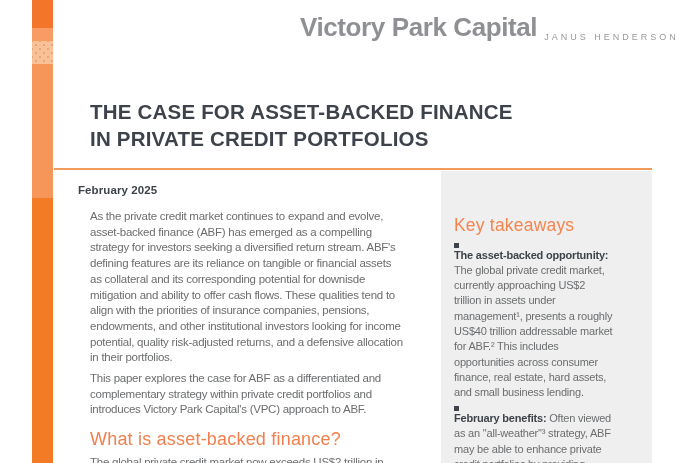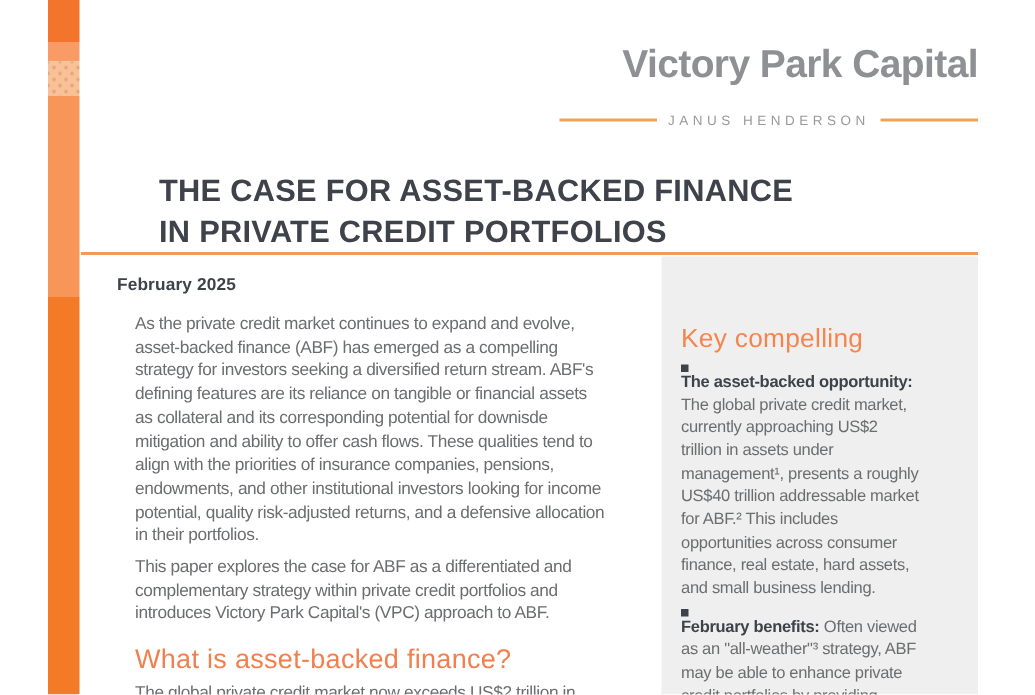--- a/index.html
+++ b/index.html
@@ -19,30 +19,30 @@
   .seg3{
     height:23px;background-color:#F8C198;
     background-image:radial-gradient(#EBA376 1px, rgba(0,0,0,0) 1.2px),
                      radial-gradient(#EBA376 1px, rgba(0,0,0,0) 1.2px);
     background-size:8px 8px;background-position:0 0,4px 4px;
   }
   .seg4{height:134px;background:#F69659;}
   .seg5{height:265px;background:#F37B26;}
 
   
-  .logo{position:absolute;top:27px;left:300px;width:352px;
-        display:flex;flex-direction:column;align-items:flex-end;}
+  .logo{position:absolute;top:12px;left:300px;width:352px;
+        display:flex;flex-direction:row;align-items:flex-end;}
   .brand{font-size:26px;font-weight:700;color:#8E9093;letter-spacing:-0.4px;
          line-height:30px;white-space:nowrap;}
   .janus-row{width:279px;display:flex;align-items:center;margin-top:18px;}
   .jline{flex:1;height:2px;background:#F0A254;}
   .jtext{font-size:9px;color:#97999C;letter-spacing:3px;padding:0 7px;white-space:nowrap;}
 
   
-  .doc-title{position:absolute;left:90px;top:98px;margin:16px;width:560px;
+  .doc-title{position:absolute;left:90px;top:98px;margin:0;width:560px;
              font-size:20.5px;font-weight:700;color:#3E434B;line-height:27px;
              letter-spacing:0.2px;}
   .doc-title span{display:block;white-space:nowrap;}
 
   .title-rule{position:absolute;left:54px;top:168px;width:598px;height:2px;background:#F09A5B;}
 
   .doc-date{position:absolute;left:78px;top:184px;font-size:11.5px;font-weight:700;
             color:#3E434B;letter-spacing:0.1px;}
 
   
@@ -109,21 +109,21 @@
 potential, quality risk-adjusted returns, and a defensive allocation
 in their portfolios.</p>
     <p>This paper explores the case for ABF as a differentiated and
 complementary strategy within private credit portfolios and
 introduces Victory Park Capital's (VPC) approach to ABF.</p>
     <h2 class="section-heading">What is asset-backed finance?</h2>
     <p>The global private credit market now exceeds US$2 trillion in</p>
   </main>
 
   <aside class="takeaways">
-    <h2>Key compelling</h2>
+    <h2>Key takeaways</h2>
     <ul>
       <li>
         <span class="sq"></span>
         <div class="li-text"><span class="lead">The asset-backed opportunity:</span><span>
 The global private credit market,
 currently approaching US$2
 trillion in assets under
 management¹, presents a roughly
 US$40 trillion addressable market
 for ABF.² This includes

